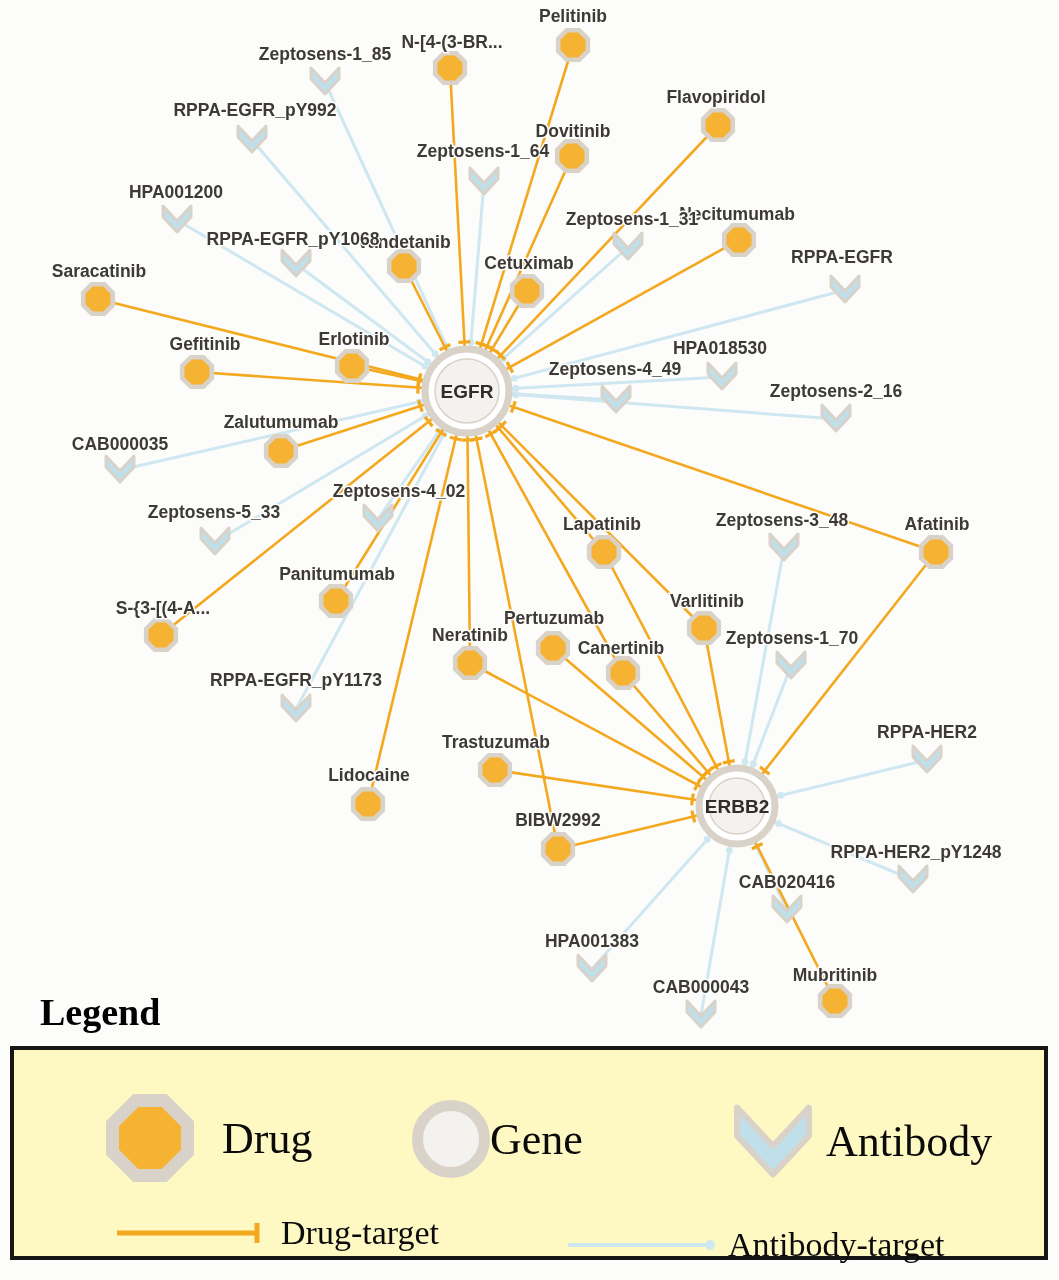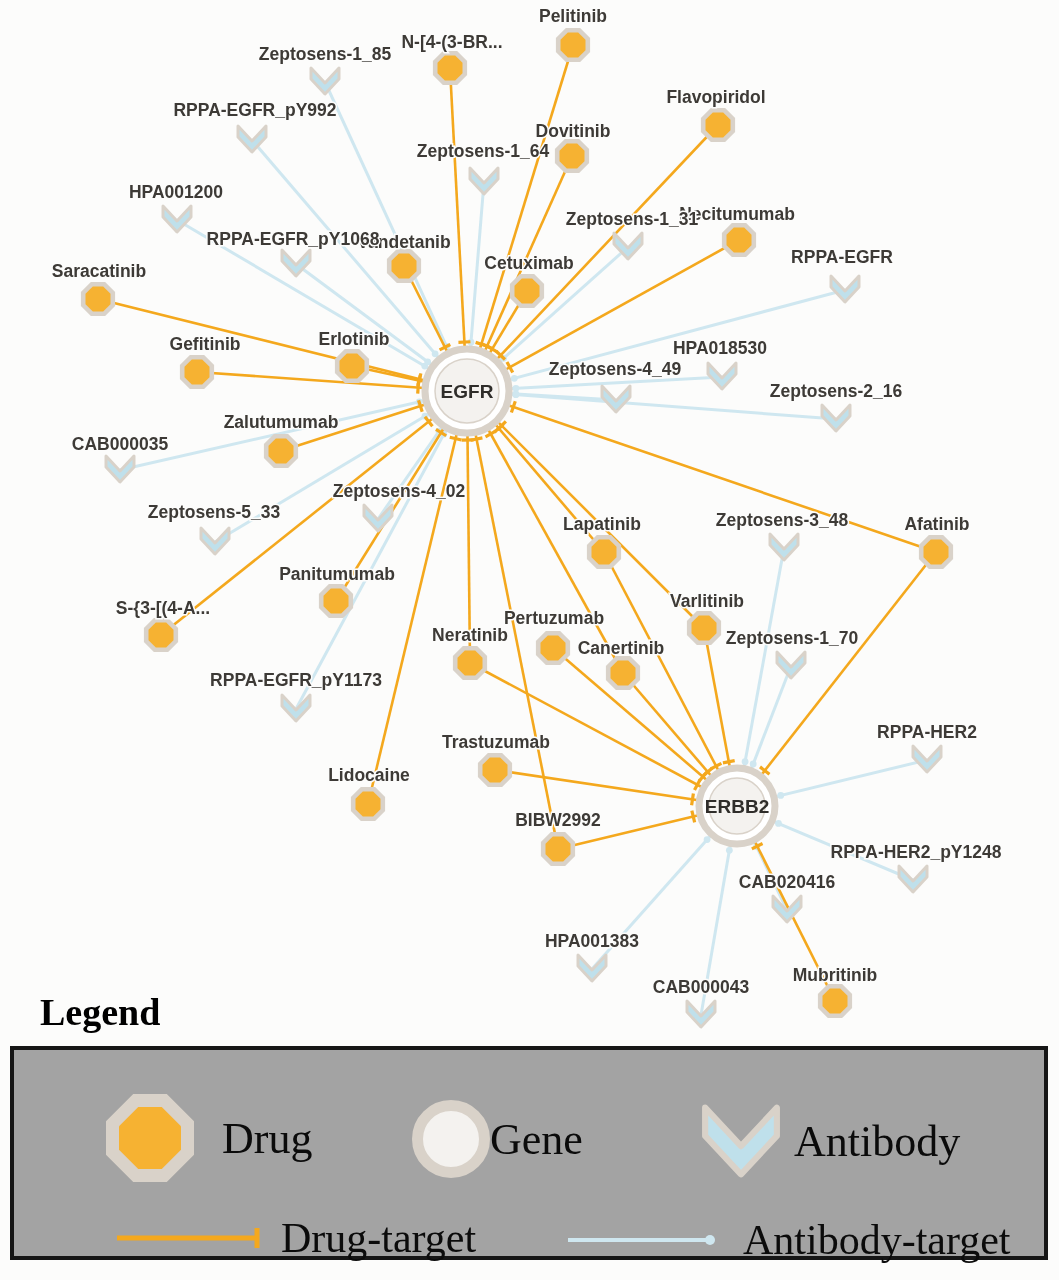--- a/index.html
+++ b/index.html
@@ -14,47 +14,47 @@
   .gene-label {
     font-family:"Liberation Sans",sans-serif; font-weight:bold; font-size:19px; fill:#2f2d2a;
   }
 
   .legend-title {
     position:absolute; left:12px; top:990px;
     font-family:"Liberation Serif",serif; font-weight:bold; font-size:38px; color:#000;margin-left:28px;
   }
   .legend-box {
     position:absolute; left:10px; top:1046px; width:1038px; height:214px;
-    border:4px solid var(--legend-border); background:#a3a3a3;
+    border:4px solid var(--legend-border); background:#fef9c3;
   }
   .legend-item { position:absolute; display:flex; align-items:center; }
   .li-drug { left:92px; top:44px; gap:28px; }
   .li-gene { left:398px; top:50px; }
-  .li-antibody { left:686px; top:52px; gap:12px;justify-content:flex-end; }
+  .li-antibody { left:718px; top:52px; gap:12px;justify-content:flex-end; }
   .li-drugtarget { left:100px; top:164px; gap:12px; }
-  .li-abtarget { left:552px; top:166px; gap:25px; }
+  .li-abtarget { left:552px; top:176px; gap:10px; }
 
   .lg-octagon {
     width:88px; height:88px; background:var(--node-stroke);
     clip-path:polygon(31% 0,69% 0,100% 31%,100% 69%,69% 100%,31% 100%,0 69%,0 31%);
     display:flex; align-items:center; justify-content:center; flex:0 0 auto;
   }
   .lg-octagon-inner {
     width:62px; height:62px; background:var(--drug-fill);
     clip-path:polygon(31% 0,69% 0,100% 31%,100% 69%,69% 100%,31% 100%,0 69%,0 31%);
   }
   .lg-gene {
     width:78px; height:78px; border-radius:50%;
     border:11px solid var(--node-stroke); background:var(--gene-fill); flex:0 0 auto;
   }
   .lg-chevron { flex:0 0 auto; }
   .lg-chevron path { fill:var(--antibody-fill); stroke:var(--node-stroke); stroke-width:2.4; stroke-linejoin:round; }
 
   .lg-label { font-family:"Liberation Serif",serif; font-size:44px; color:#0b0b0b; }
-  .lg-edge-label { font-family:"Liberation Serif",serif; font-size:42px; color:#0b0b0b; }
+  .lg-edge-label { font-family:"Liberation Serif",serif; font-size:34px; color:#0b0b0b; }
 
   .edge-sample .drug-line { stroke:var(--edge-drug); stroke-width:5; }
   .edge-sample .ab-line { stroke:var(--edge-antibody); stroke-width:4; }
   .edge-sample .ab-dot { fill:var(--edge-antibody); }
 </style>
 </head>
 <body>
 
 <div class="stage">
 

